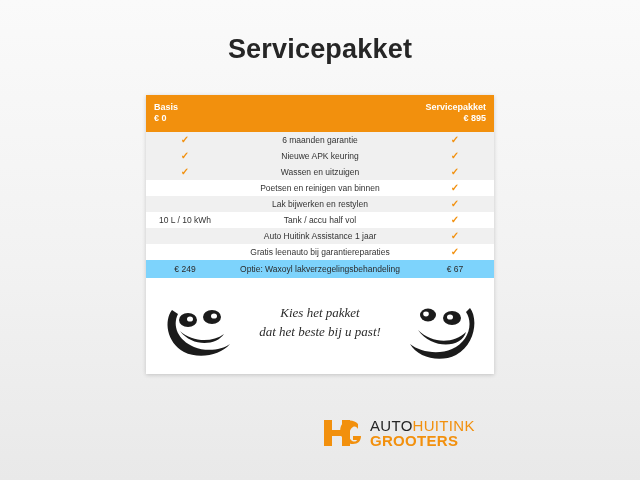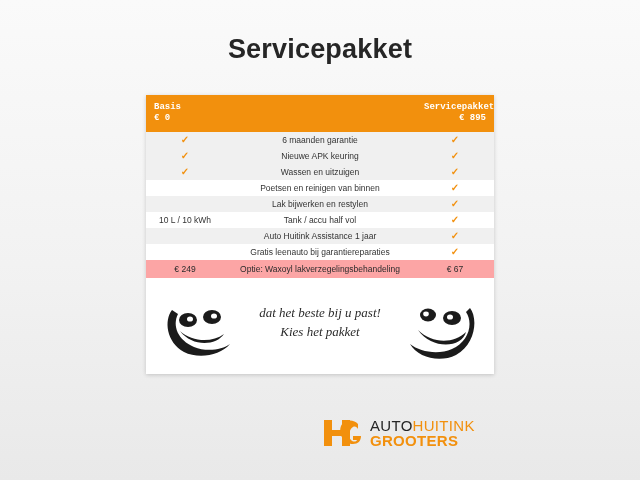--- a/index.html
+++ b/index.html
@@ -59,21 +59,20 @@
 
   table.pkg th {
     background: #f2900d;
     color: #ffffff;
     font-size: 9px;
     font-weight: bold;
     padding: 5px 8px 6px 8px;
     height: 26px;
     vertical-align: middle;
     line-height: 1.25;
-    font-family: Liberation Mono, monospace;
   }
   th.left  { text-align: left; }
   th.mid   { text-align: center; }
   th.right { text-align: right; }
 
   table.pkg td {
     font-size: 8.5px;
     color: #333333;
     height: 16px;
     padding: 0 6px;
@@ -84,21 +83,21 @@
   tr.plain td { background: #ffffff; }
   td.feature { color: #2b2b2b; }
   td.price { font-size: 8.5px; color: #2b2b2b; }
   .check {
     color: #f2900d;
     font-size: 10px;
     line-height: 1;
     font-weight: bold;
   }
   tr.optionrow td {
-    background: #fca5a5;
+    background: #7dd3fc;
     height: 18px;
     font-size: 8.5px;
     color: #2b2b2b;
   }
 
   
   .slogan-wrap {
     position: relative;
     height: 96px;
     background: #ffffff;
@@ -271,22 +270,22 @@
               <path d="M18 31 C30 42, 50 43, 62 34 C54 46, 30 47, 18 31 Z"></path>
             </g>
             <g fill="#ffffff">
               <ellipse cx="28" cy="19" rx="3" ry="2.6"></ellipse>
               <ellipse cx="52" cy="16" rx="3" ry="2.6"></ellipse>
             </g>
           </svg>
         </div>
 
         <div class="slogan">
+          <div>Kies het pakket</div>
           <div>dat het beste bij u past!</div>
-          <div>Kies het pakket</div>
         </div>
 
         <div class="face right">
           <svg width="74" height="62" viewBox="0 0 74 62" xmlns="http://www.w3.org/2000/svg">
             <g fill="#1b1b1b">
               <path d="M64 8 C72 18, 70 44, 50 55 C34 63, 12 58, 4 44 C14 52, 32 55, 46 49 C62 42, 68 24, 60 12 Z"></path>
               <ellipse cx="46" cy="18" rx="9" ry="7"></ellipse>
               <ellipse cx="22" cy="15" rx="8" ry="6.5"></ellipse>
               <path d="M12 30 C26 44, 48 44, 60 32 C56 48, 26 50, 12 30 Z"></path>
             </g>

